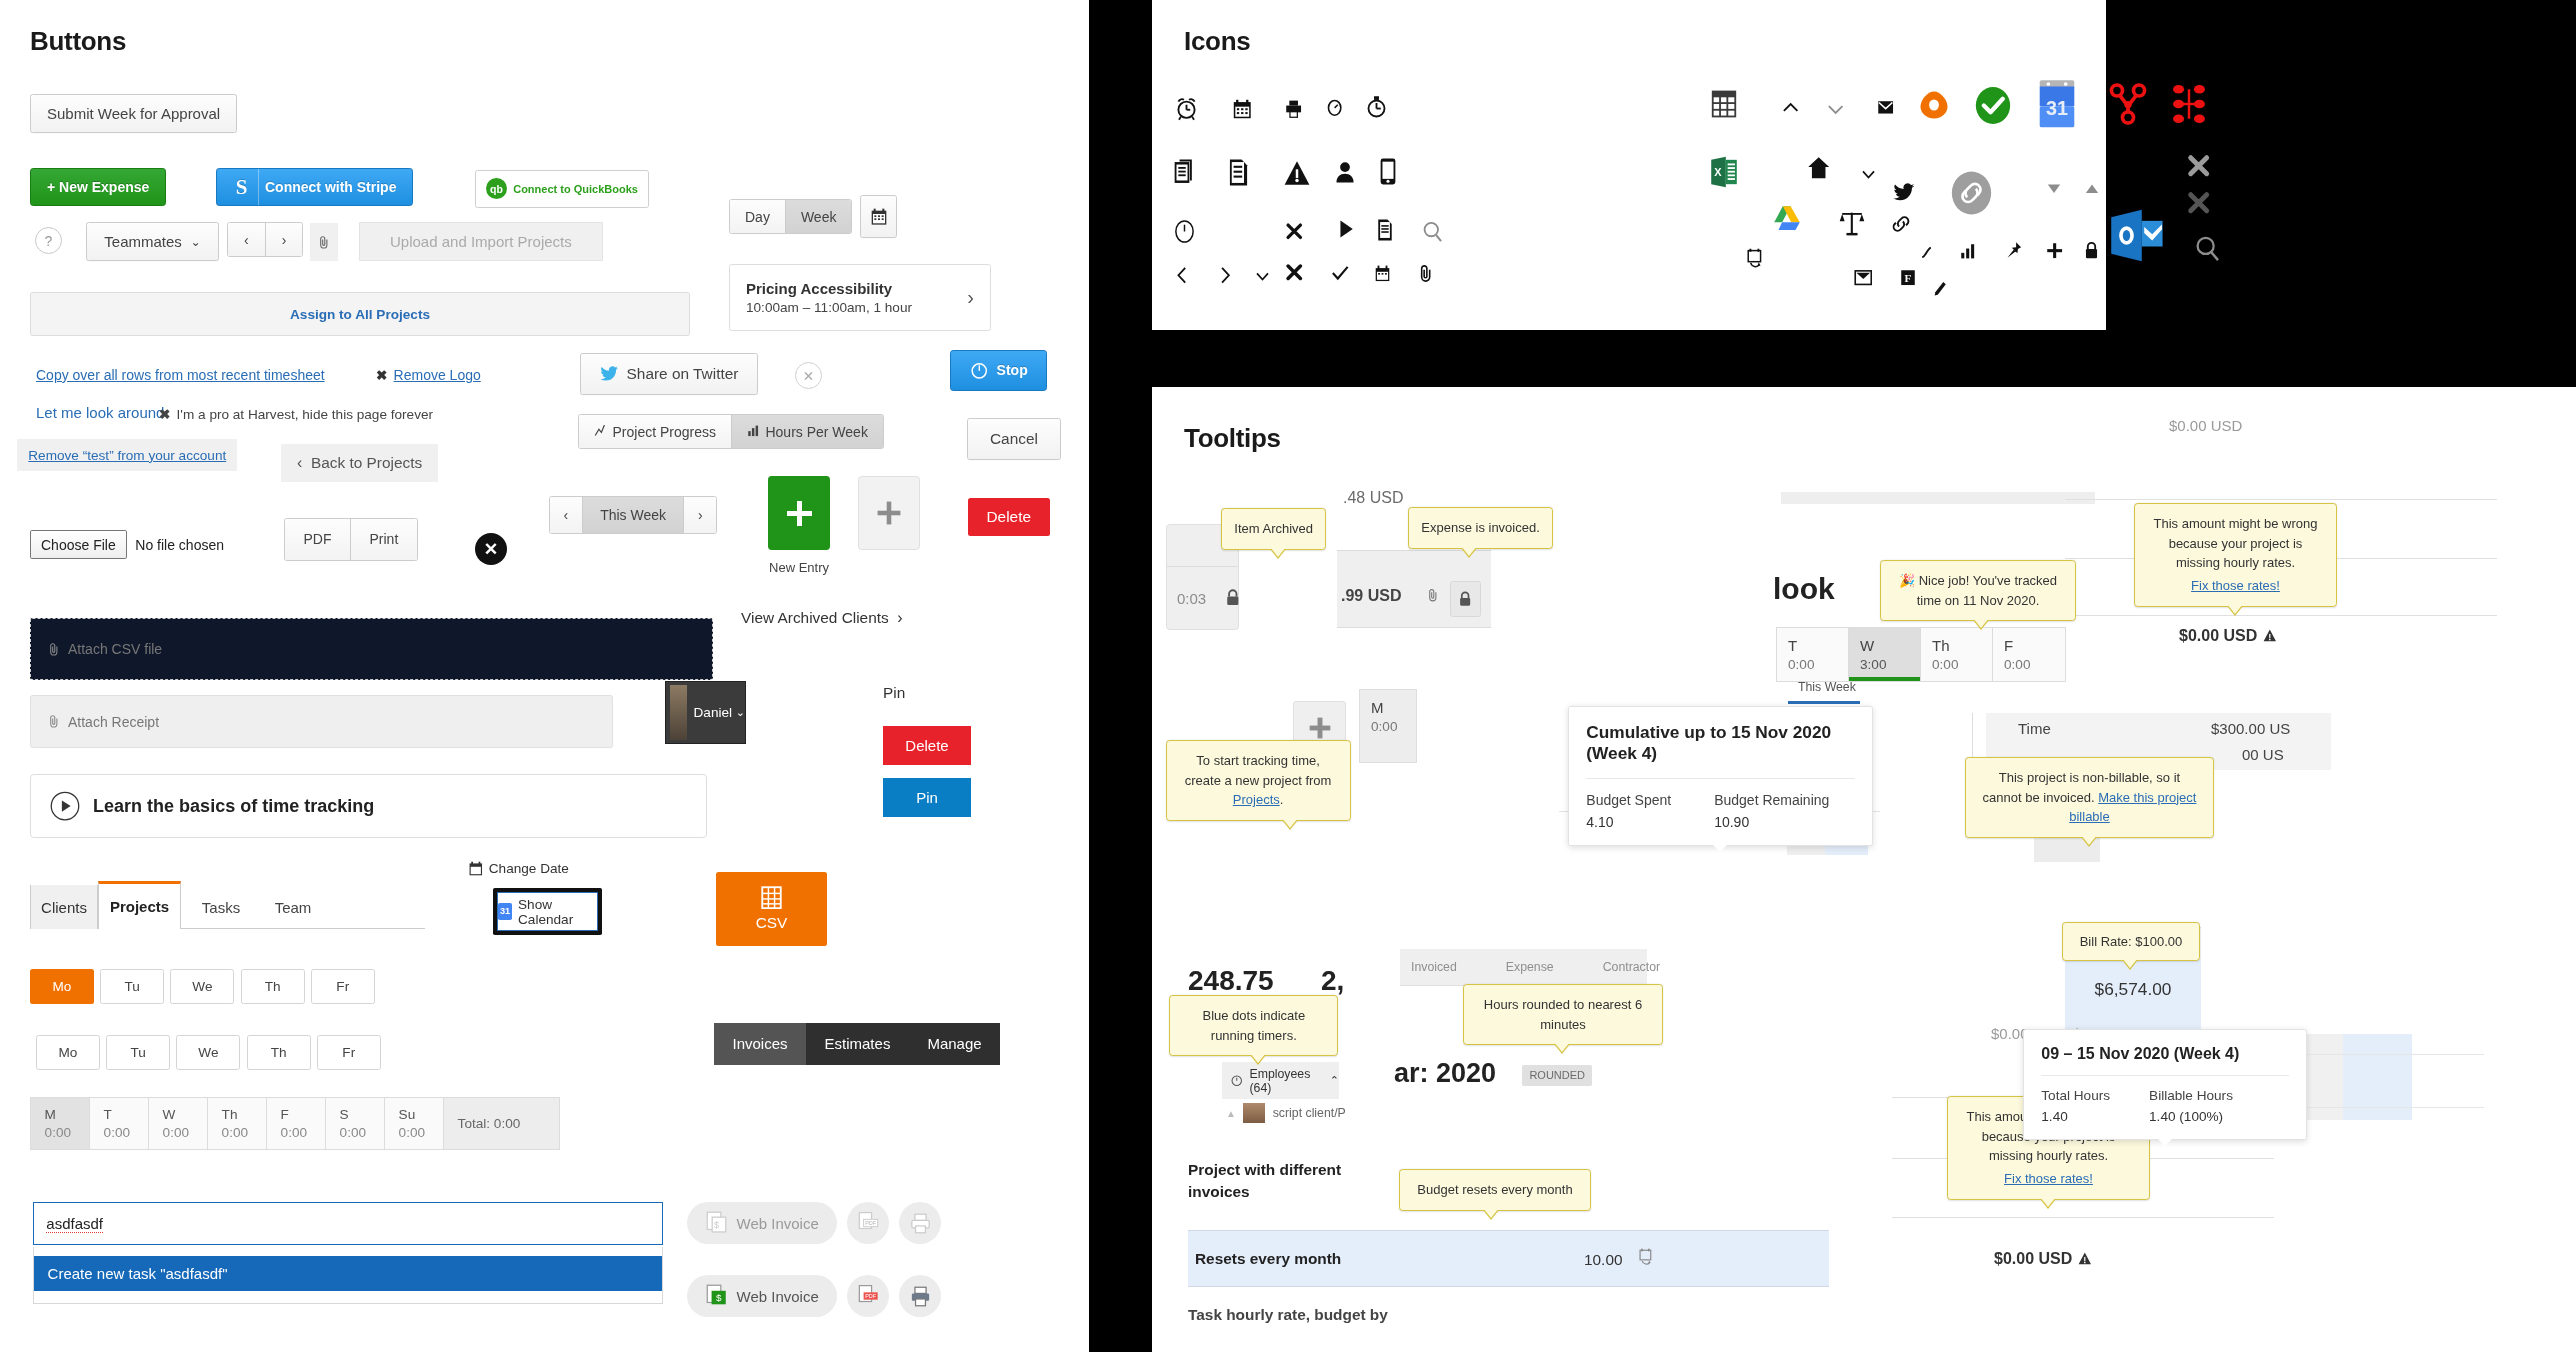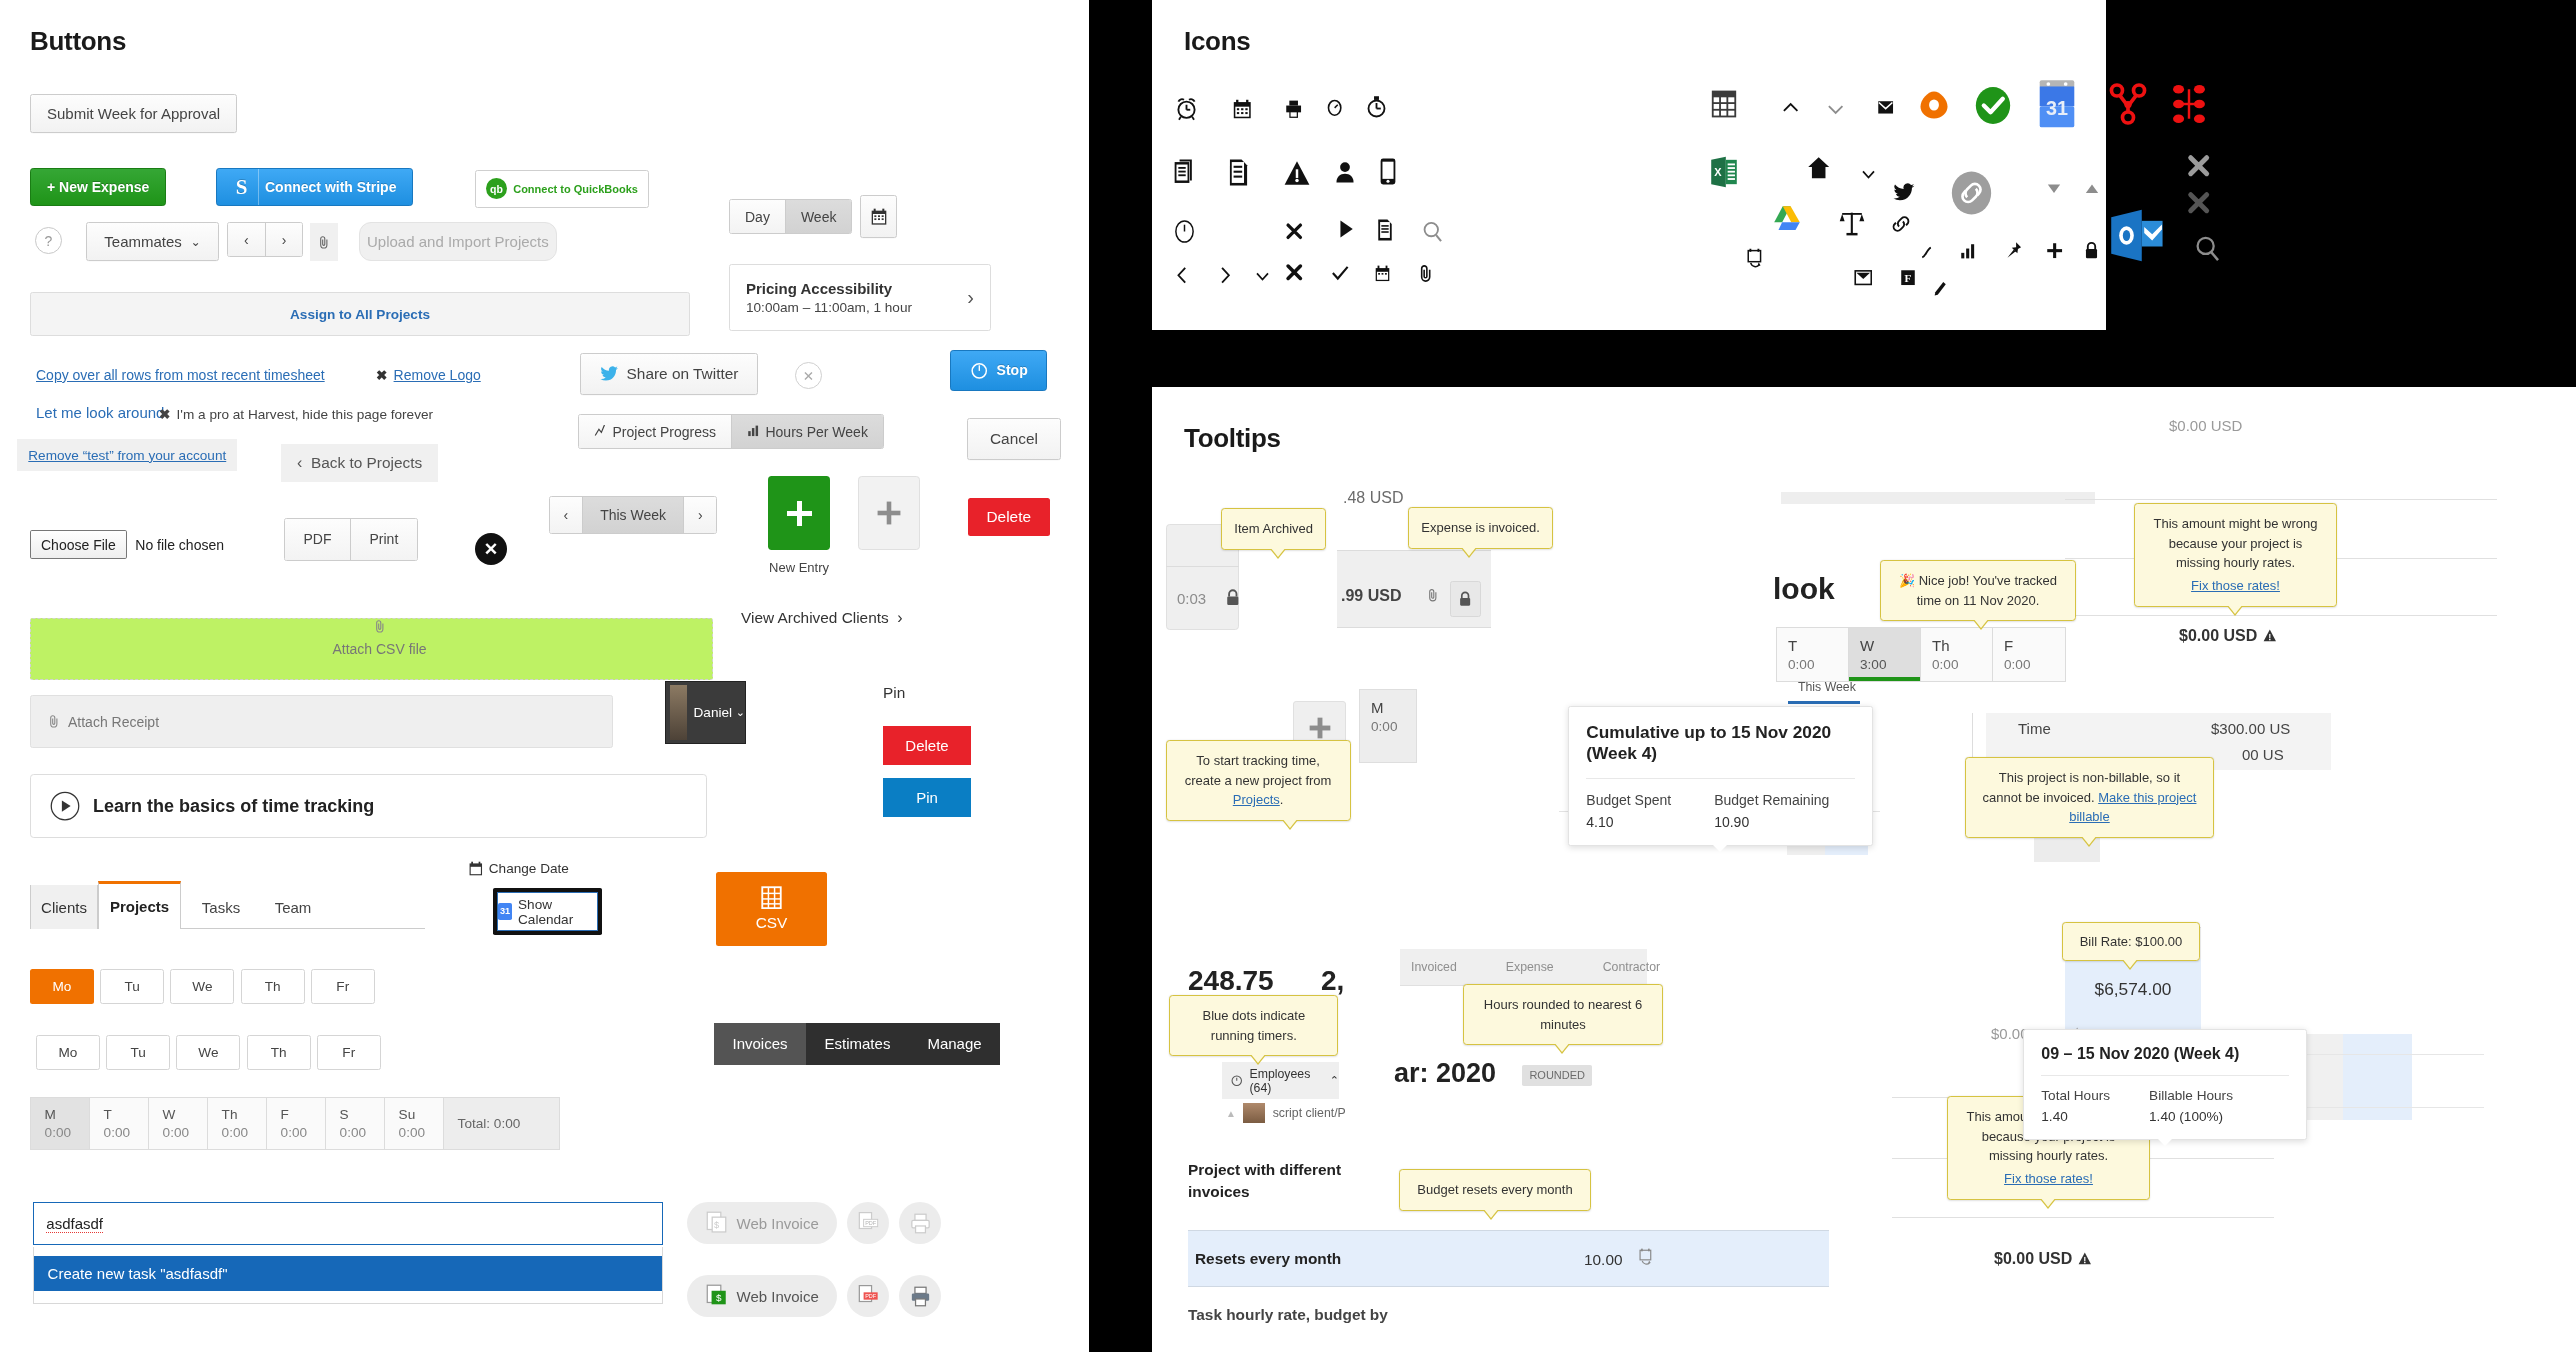--- a/index.html
+++ b/index.html
@@ -167,21 +167,21 @@
       <div style="padding:8.6px 16px;">‹</div>
       <div style="padding:8.6px 16px;">›</div>
     </div>
 
     <div style="position:absolute;left:310px;top:223px;width:28px;height:38px;background:#f0f0f0;display:flex;align-items:center;justify-content:center;">
       <svg width="13.6" height="15" viewBox="0 0 22 24">
         <path d="M16 7v9a5 5 0 0 1-10 0V6a3.3 3.3 0 0 1 6.6 0v9a1.7 1.7 0 0 1-3.4 0V7" fill="none" stroke="#666" stroke-width="1.8"></path>
       </svg>
     </div>
 
-    <div class="btn" style="position:absolute;left:359px;top:222px;background:#f0f0f0;border:0.6px solid #e3e3e3;border-radius:12px;padding:10px 7px;font-size:15px;color:#aaa;">Upload and Import Projects</div>
+    <div class="btn" style="position:absolute;left:359px;top:222px;background:#f0f0f0;border:0.6px solid #e3e3e3;border-radius:1px;padding:10px 30px;font-size:15px;color:#aaa;">Upload and Import Projects</div>
 
     <div style="position:absolute;left:30px;top:292px;width:660px;height:44px;background:#f4f4f4;border:0.6px solid #ddd;border-radius:2.5px;display:flex;align-items:center;justify-content:center;">
       <span class="link-plain" style="font-weight:bold;font-size:13.6px;">Assign to All Projects</span>
     </div>
 
     <div style="position:absolute;left:729px;top:264px;width:262px;height:67px;background:#fff;border:0.6px solid #ddd;border-radius:2.5px;display:flex;align-items:center;padding:0 16px;justify-content:space-between;">
       <div>
         <div style="font-size:15px;font-weight:bold;color:#333;">Pricing Accessibility</div>
         <div style="font-size:13.6px;color:#444;margin-top:3.7px;">10:00am – 11:00am, 1 hour</div>
       </div>
@@ -279,21 +279,21 @@
       <div style="padding:12.3px 18.5px;">Print</div>
     </div>
 
     <div style="position:absolute;left:475px;top:533px;width:32px;height:32px;border-radius:50%;background:#111;display:flex;align-items:center;justify-content:center;color:#fff;font-size:17.3px;font-weight:bold;">✕</div>
 
     <div style="position:absolute;left:741px;top:609px;display:flex;align-items:center;gap:8.6px;color:#333;font-size:15.4px;">
       <span>View Archived Clients</span>
       <span style="font-size:16px;">›</span>
     </div>
 
-    <div style="position:absolute;left:30px;top:618px;width:683px;height:62px;background:#bef264;border:1.2px dashed #d2d2d2;border-radius:2.5px;display:flex;align-items:center;padding-left:16px;gap:7.4px;color:#777;font-size:14px;flex-direction:column;">
+    <div style="position:absolute;left:30px;top:618px;width:683px;height:62px;background:#0f172a;border:1.2px dashed #d2d2d2;border-radius:2.5px;display:flex;align-items:center;padding-left:16px;gap:7.4px;color:#777;font-size:14px;">
       <svg width="13.6" height="15" viewBox="0 0 22 24">
         <path d="M16 7v9a5 5 0 0 1-10 0V6a3.3 3.3 0 0 1 6.6 0v9a1.7 1.7 0 0 1-3.4 0V7" fill="none" stroke="#888" stroke-width="1.8"></path>
         </svg>
       <span>Attach CSV file</span>
     </div>
 
     <div style="position:absolute;left:30px;top:695px;width:583px;height:53px;background:#efefef;border:0.6px solid #e0e0e0;border-radius:2.5px;display:flex;align-items:center;padding-left:16px;gap:7.4px;color:#777;font-size:14px;">
       <svg width="13.6" height="15" viewBox="0 0 22 24">
         <path d="M16 7v9a5 5 0 0 1-10 0V6a3.3 3.3 0 0 1 6.6 0v9a1.7 1.7 0 0 1-3.4 0V7" fill="none" stroke="#888" stroke-width="1.8"></path>
         </svg>

